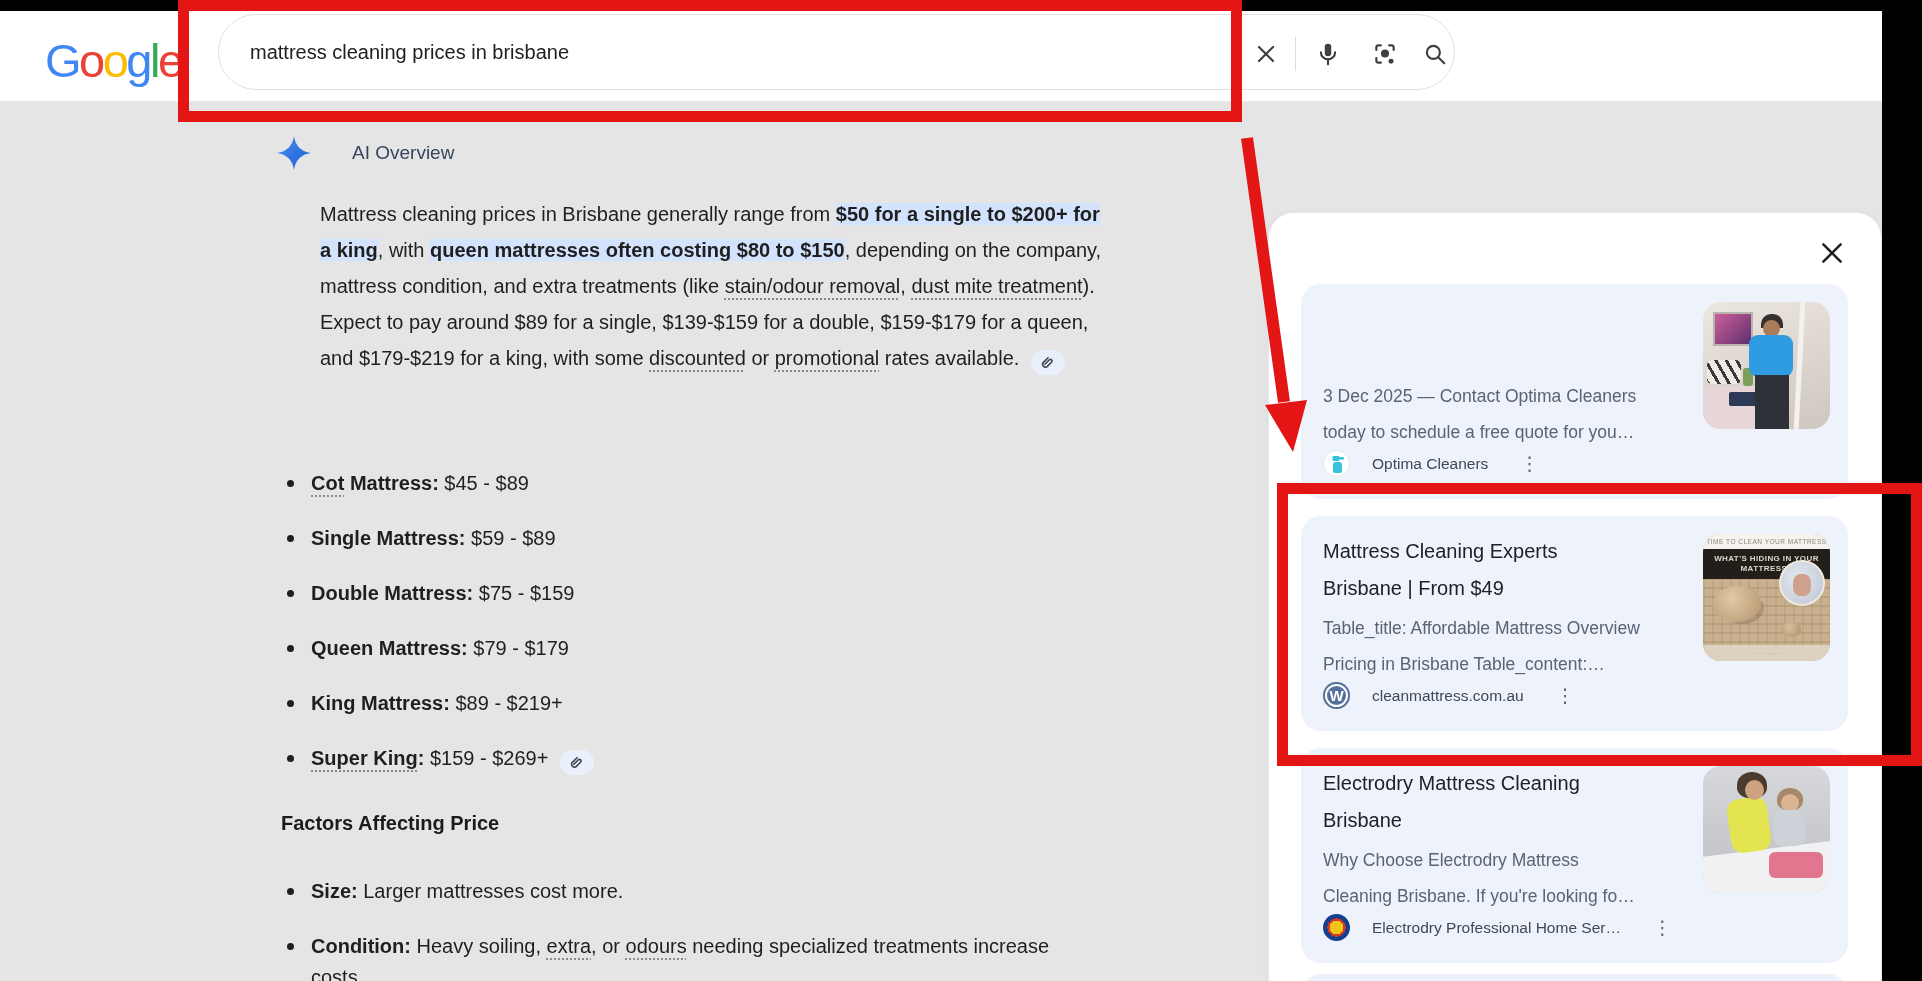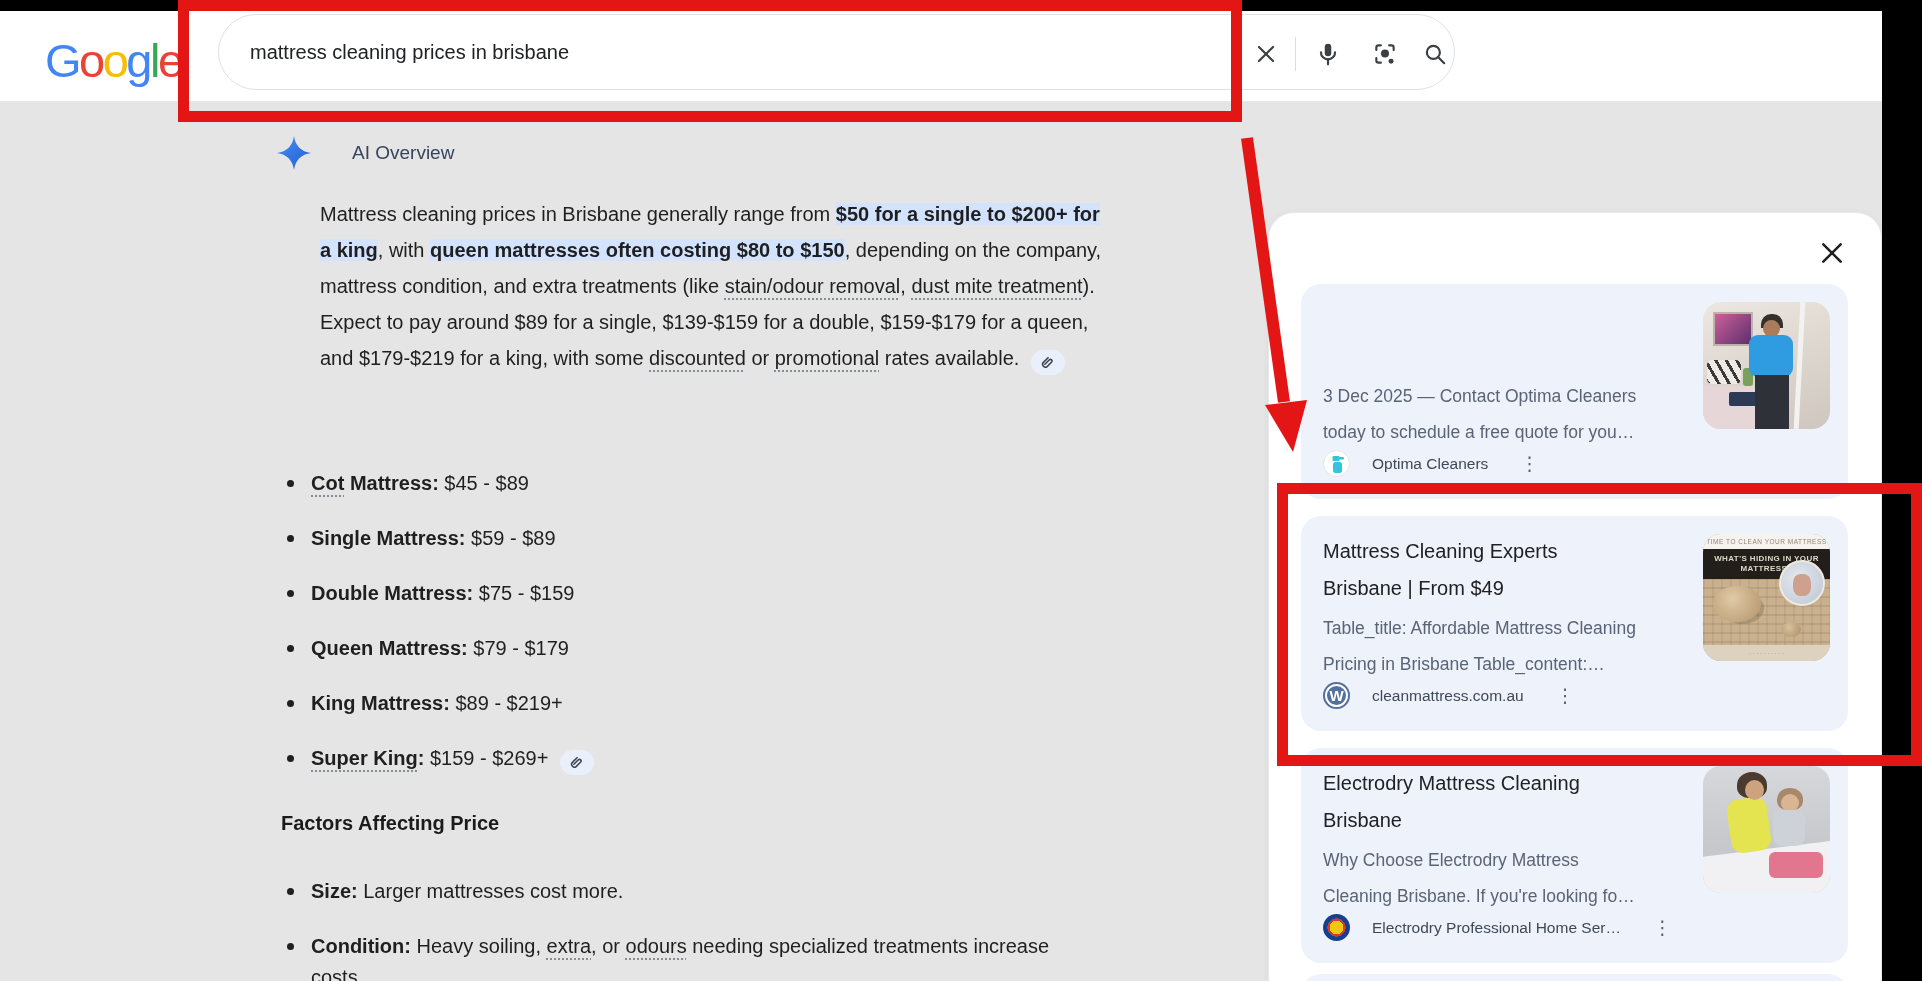--- a/index.html
+++ b/index.html
@@ -207,21 +207,21 @@
           <div class="head"></div>
           <div class="shirt"></div>
         <div class="pants"></div>
           <div class="pole"></div>
       </div>
     </div>
 
     <div class="card" style="top:303px">
       <div class="ctitle">Mattress Cleaning Experts
 Brisbane | From $49</div>
-      <div class="csnip">Table_title: Affordable Mattress Cleaning
+      <div class="csnip">Table_title: Affordable Mattress Overview
 Pricing in Brisbane Table_content:…</div>
       <div class="csource">
         <span class="favicon fav-wp">W</span>
         <span class="cname">cleanmattress.com.au</span>
         <span class="cdots">⋮</span>
       </div>
       <div class="thumb art2">
         <div class="strip-top">TIME TO CLEAN YOUR MATTRESS</div>
         <div class="band">WHAT'S HIDING IN YOUR
 MATTRESS?</div>

